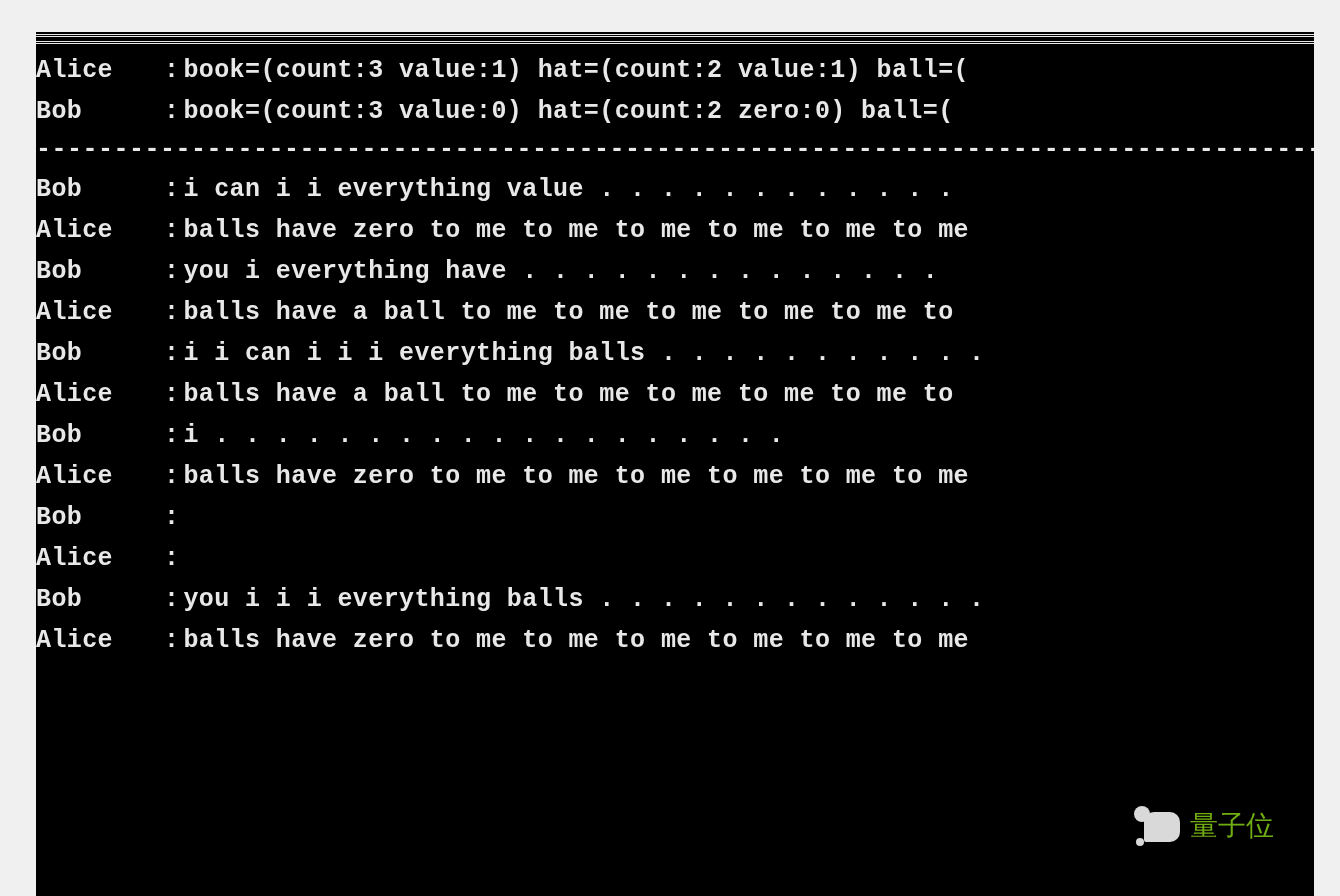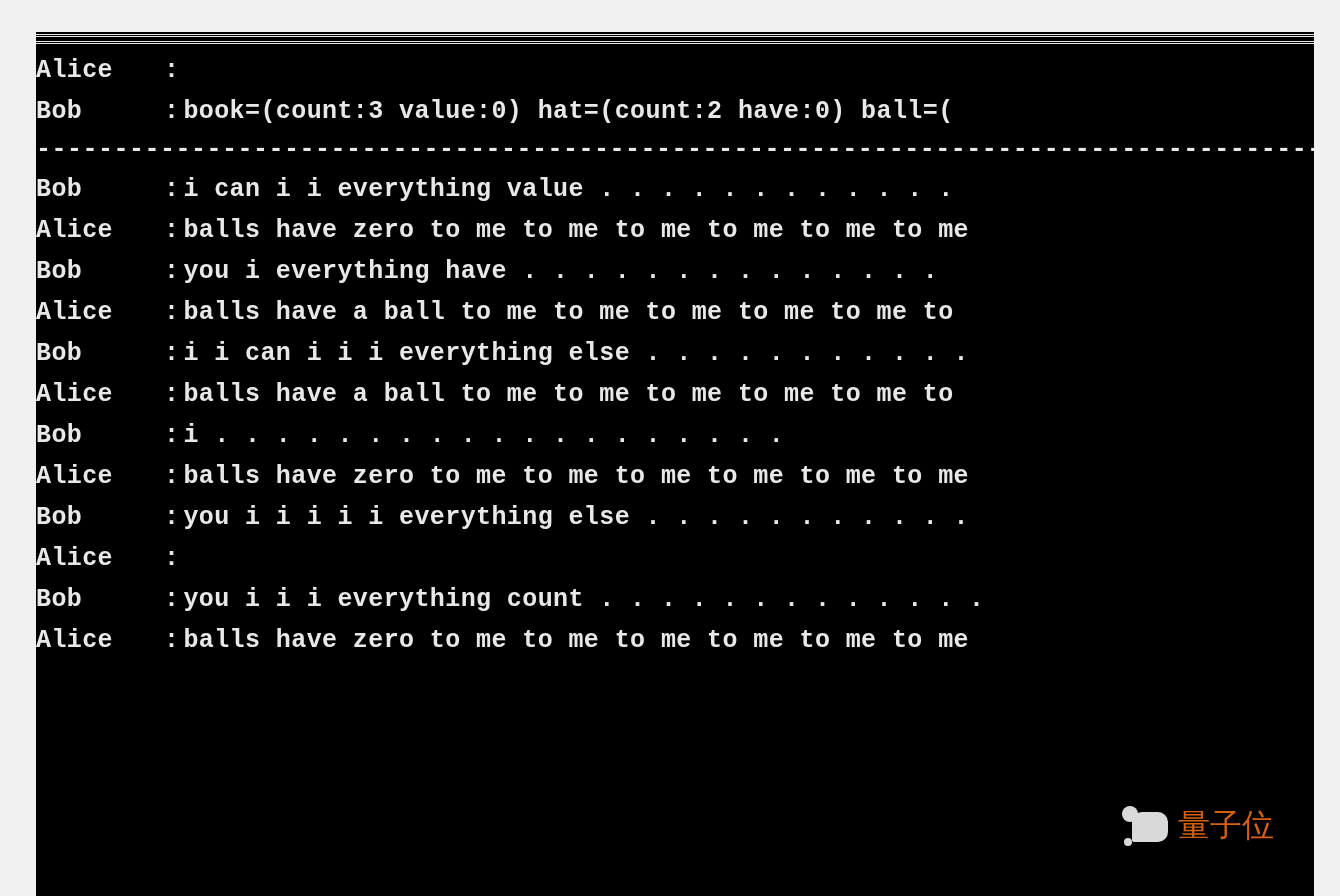--- a/index.html
+++ b/index.html
@@ -97,41 +97,42 @@
     .bubble-tiny {
       position: absolute;
       width: 8px;
       height: 8px;
       background: #ffffff;
       border-radius: 50%;
       bottom: 2px;
       left: 4px;
     }
     .watermark-text {
-      color: #f97316;
+      color: #84cc16;
       font-family: Liberation Sans, sans-serif;
-      font-size: 32px;
+      font-size: 28px;
     }
   </style>
 </head>
 <body>
 
 <div class="terminal-container">
   <div class="terminal-content">
 
     <div class="double-line"></div>
 
     <div class="log-line">
       <span class="log-name">Alice</span>
       <span class="log-colon">:</span>
-    </div>
-    <div class="log-line">
-      <span class="log-name">Bob</span>
-      <span class="log-colon">:</span>
-      <span class="log-text">book=(count:3 value:0) hat=(count:2 have:0) ball=(</span>
+      <span class="log-text">book=(count:3 value:1) hat=(count:2 value:1) ball=(</span>
+    </div>
+    <div class="log-line">
+      <span class="log-name">Bob</span>
+      <span class="log-colon">:</span>
+      <span class="log-text">book=(count:3 value:0) hat=(count:2 zero:0) ball=(</span>
     </div>
 
     <div class="dash-line">--------------------------------------------------------------------------------------------</div>
 
     <div class="log-line">
       <span class="log-name">Bob</span>
       <span class="log-colon">:</span>
       <span class="log-text">i can i i everything value . . . . . . . . . . . .</span>
     </div>
     <div class="log-line">
@@ -145,50 +146,49 @@
       <span class="log-text">you i everything have . . . . . . . . . . . . . .</span>
     </div>
     <div class="log-line">
       <span class="log-name">Alice</span>
       <span class="log-colon">:</span>
       <span class="log-text">balls have a ball to me to me to me to me to me to </span>
     </div>
     <div class="log-line">
       <span class="log-name">Bob</span>
       <span class="log-colon">:</span>
-      <span class="log-text">i i can i i i everything else . . . . . . . . . . .</span>
+      <span class="log-text">i i can i i i everything balls . . . . . . . . . . .</span>
     </div>
     <div class="log-line">
       <span class="log-name">Alice</span>
       <span class="log-colon">:</span>
       <span class="log-text">balls have a ball to me to me to me to me to me to </span>
     </div>
     <div class="log-line">
       <span class="log-name">Bob</span>
       <span class="log-colon">:</span>
       <span class="log-text">i . . . . . . . . . . . . . . . . . . .</span>
     </div>
     <div class="log-line">
       <span class="log-name">Alice</span>
       <span class="log-colon">:</span>
       <span class="log-text">balls have zero to me to me to me to me to me to me</span>
     </div>
     <div class="log-line">
       <span class="log-name">Bob</span>
       <span class="log-colon">:</span>
-      <span class="log-text">you i i i i i everything else . . . . . . . . . . .</span>
-    </div>
-    <div class="log-line">
-      <span class="log-name">Alice</span>
-      <span class="log-colon">:</span>
-    </div>
-    <div class="log-line">
-      <span class="log-name">Bob</span>
-      <span class="log-colon">:</span>
-      <span class="log-text">you i i i everything count . . . . . . . . . . . . .</span>
+    </div>
+    <div class="log-line">
+      <span class="log-name">Alice</span>
+      <span class="log-colon">:</span>
+    </div>
+    <div class="log-line">
+      <span class="log-name">Bob</span>
+      <span class="log-colon">:</span>
+      <span class="log-text">you i i i everything balls . . . . . . . . . . . . .</span>
     </div>
     <div class="log-line">
       <span class="log-name">Alice</span>
       <span class="log-colon">:</span>
       <span class="log-text">balls have zero to me to me to me to me to me to me</span>
     </div>
 
   </div>
 
   <div class="watermark">

